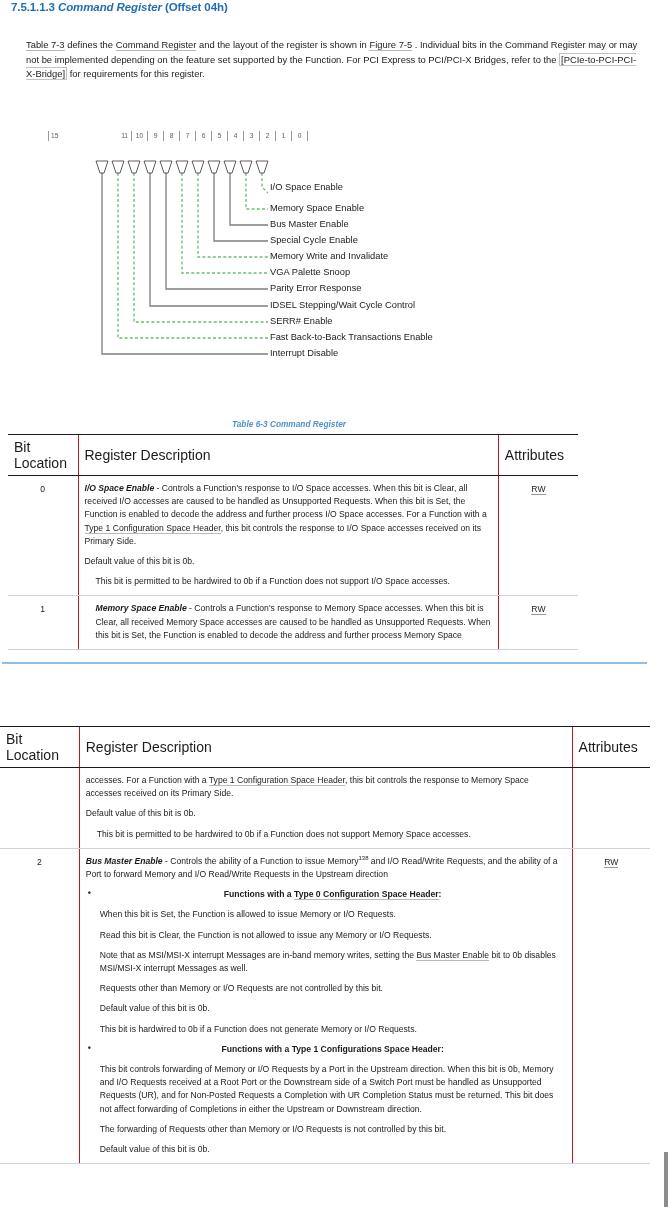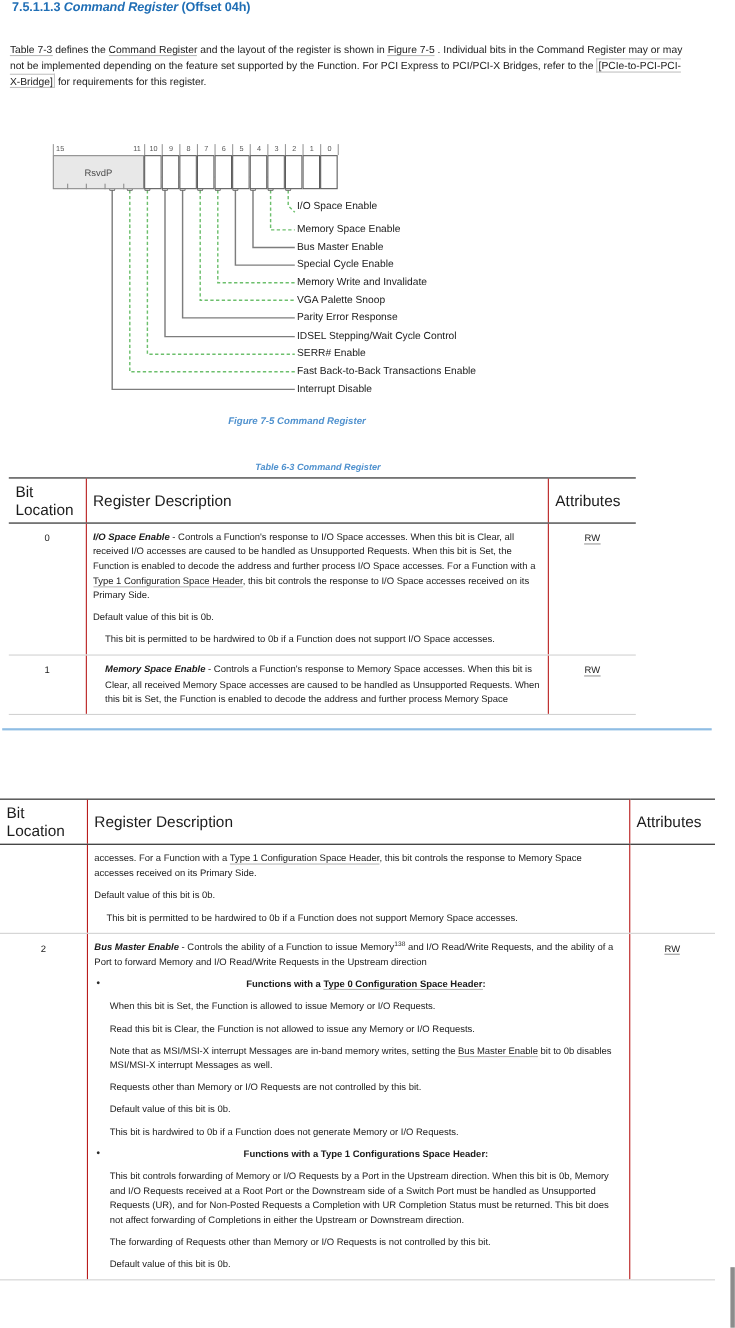--- a/index.html
+++ b/index.html
@@ -26,21 +26,21 @@
     color: #1f6eb5;
     letter-spacing: -0.1px;
     white-space: nowrap;
   }
   .section-heading .num { font-style: normal; }
   .section-heading .ital { font-style: italic; }
 
   
   .intro {
     position: absolute;
-    left: 9px;
+    left: 26px;
     top: 38px;
     width: 618px;
     font-size: 9.4px;
     line-height: 14.6px;
     color: #1b1b1b;
     text-align: left;
   }
   .ul-link {
     border-bottom: 1px solid #b9b9b9;
   }
@@ -332,57 +332,34 @@
       <div class="bitnum" style="left:196px; width:15px;">3</div>
       <div class="bitsep" style="left:211px;"></div>
       <div class="bitnum" style="left:212px; width:15px;">2</div>
       <div class="bitsep" style="left:227px;"></div>
       <div class="bitnum" style="left:228px; width:15px;">1</div>
       <div class="bitsep" style="left:243px;"></div>
       <div class="bitnum" style="left:244px; width:15px;">0</div>
       <div class="bitsep" style="left:259px;"></div>
     </div>
 
-    <div class="reg-box">
-      <div class="rsvd-cell">
-        <span>RsvdP</span>
-      </div>
-      <div class="rsvd-ticks">
-        <i style="left:13px;"></i>
-          <i style="left:30px;"></i>
-          <i style="left:47px;"></i>
-          <i style="left:64px;"></i>
-      </div>
-      <div class="bitcell" style="left:83px;  width:16px;"></div>
-      <div class="bitcell" style="left:99px;  width:16px;"></div>
-      <div class="bitcell" style="left:115px; width:16px;"></div>
-      <div class="bitcell" style="left:131px; width:16px;"></div>
-      <div class="bitcell" style="left:147px; width:16px;"></div>
-      <div class="bitcell" style="left:163px; width:16px;"></div>
-      <div class="bitcell" style="left:179px; width:16px;"></div>
-      <div class="bitcell" style="left:195px; width:16px;"></div>
-      <div class="bitcell" style="left:211px; width:16px;"></div>
-      <div class="bitcell" style="left:227px; width:16px;"></div>
-      <div class="bitcell" style="left:243px; width:16px;"></div>
-    </div>
   </div>
 
   <div class="callout-label" style="left:270px; top:57px;">I/O Space Enable</div>
   <div class="callout-label" style="left:270px; top:78px;">Memory Space Enable</div>
   <div class="callout-label" style="left:270px; top:94px;">Bus Master Enable</div>
   <div class="callout-label" style="left:270px; top:110px;">Special Cycle Enable</div>
   <div class="callout-label" style="left:270px; top:126px;">Memory Write and Invalidate</div>
   <div class="callout-label" style="left:270px; top:142px;">VGA Palette Snoop</div>
   <div class="callout-label" style="left:270px; top:158px;">Parity Error Response</div>
   <div class="callout-label" style="left:270px; top:175px;">IDSEL Stepping/Wait Cycle Control</div>
   <div class="callout-label" style="left:270px; top:191px;">SERR# Enable</div>
   <div class="callout-label" style="left:270px; top:207px;">Fast Back-to-Back Transactions Enable</div>
   <div class="callout-label" style="left:270px; top:223px;">Interrupt Disable</div>
 
-  <div class="fig-caption">Figure  7-5  Command Register</div>
 </div>
 
 <div class="table-caption" style="left:0px; top:419px; width:578px;">Table  6-3  Command Register</div>
 
 <table class="spec-table" style="left:8px; top:434px; width:570px;">
   <thead>
     <tr>
       <th style="width:58px; text-align:left;">Bit Location</th>
       <th class="vdiv" style="width:444px;">Register Description</th>
       <th class="vdiv" style="width:68px;">Attributes</th>

